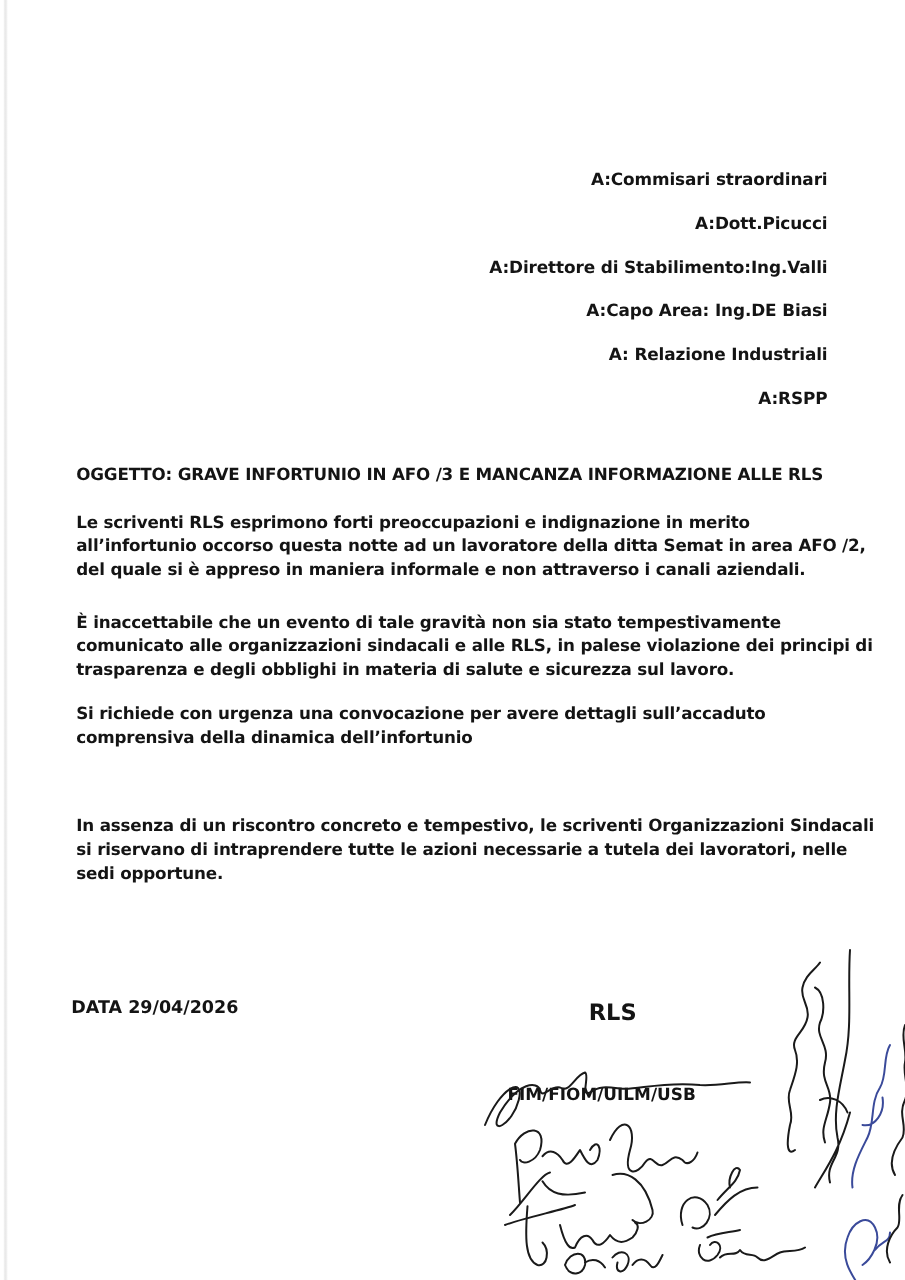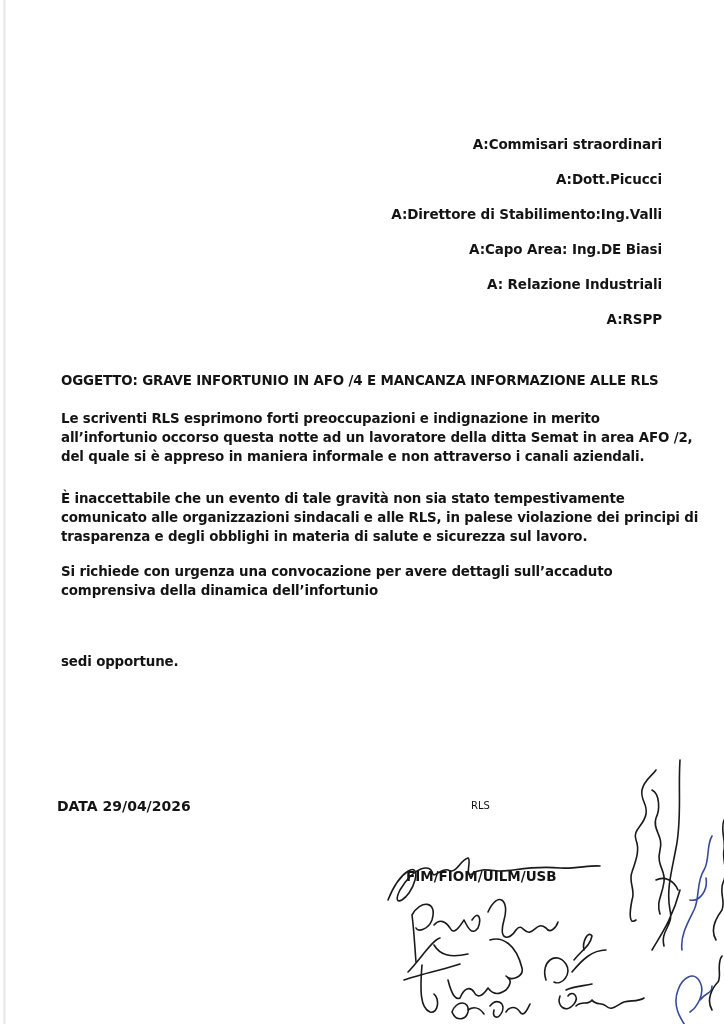--- a/index.html
+++ b/index.html
@@ -64,22 +64,22 @@
       left: 57px;
       top: 798px;
       font-weight: bold;
       font-size: 14px;
       white-space: nowrap;
     }
     .rls {
       position: absolute;
       left: 471px;
       top: 800px;
-      font-weight: normal;
-      font-size: 10px;
+      font-weight: bold;
+      font-size: 18px;
     }
     .unions {
       position: absolute;
       left: 406px;
       top: 868px;
       font-weight: bold;
       font-size: 13.5px;
       white-space: nowrap;
     }
     .signatures {
@@ -103,40 +103,42 @@
 
 <div class="recipients">
   <div class="recipient">A:Commisari straordinari</div>
   <div class="recipient">A:Dott.Picucci</div>
   <div class="recipient">A:Direttore di Stabilimento:Ing.Valli</div>
   <div class="recipient">A:Capo Area: Ing.DE Biasi</div>
   <div class="recipient">A: Relazione Industriali</div>
   <div class="recipient">A:RSPP</div>
 </div>
 
-<div class="subject">OGGETTO: GRAVE INFORTUNIO IN AFO /4 E MANCANZA INFORMAZIONE ALLE RLS</div>
+<div class="subject">OGGETTO: GRAVE INFORTUNIO IN AFO /3 E MANCANZA INFORMAZIONE ALLE RLS</div>
 
 <div class="para p1">
   <span class="line">Le scriventi RLS esprimono forti preoccupazioni e indignazione in merito</span>
   <span class="line">all’infortunio occorso questa notte ad un lavoratore della ditta Semat in area AFO /2,</span>
   <span class="line">del quale si è appreso in maniera informale e non attraverso i canali aziendali.</span>
 </div>
 
 <div class="para p2">
   <span class="line">È inaccettabile che un evento di tale gravità non sia stato tempestivamente</span>
   <span class="line">comunicato alle organizzazioni sindacali e alle RLS, in palese violazione dei principi di</span>
   <span class="line">trasparenza e degli obblighi in materia di salute e sicurezza sul lavoro.</span>
 </div>
 
 <div class="para p3">
   <span class="line">Si richiede con urgenza una convocazione per avere dettagli sull’accaduto</span>
   <span class="line">comprensiva della dinamica dell’infortunio</span>
 </div>
 
 <div class="para p4">
+  <span class="line">In assenza di un riscontro concreto e tempestivo, le scriventi Organizzazioni Sindacali</span>
+  <span class="line">si riservano di intraprendere tutte le azioni necessarie a tutela dei lavoratori, nelle</span>
   <span class="line">sedi opportune.</span>
 </div>
 
 <div class="date">DATA 29/04/2026</div>
 <div class="rls">RLS</div>
 <div class="unions">FIM/FIOM/UILM/USB</div>
 
 <svg class="signatures" viewBox="0 0 364 274">
 
   <path stroke="#1a1a1a" d="M28 150 C40 120, 60 110, 55 130 C50 150, 30 160, 40 140 C55 115, 70 115, 72 122 C74 130, 80 118, 88 120 C96 125, 100 110, 108 108 C112 110, 104 128, 112 124 C120 118, 128 120, 138 121 C150 122, 170 115, 200 118 C215 119, 230 115, 240 116"></path>

